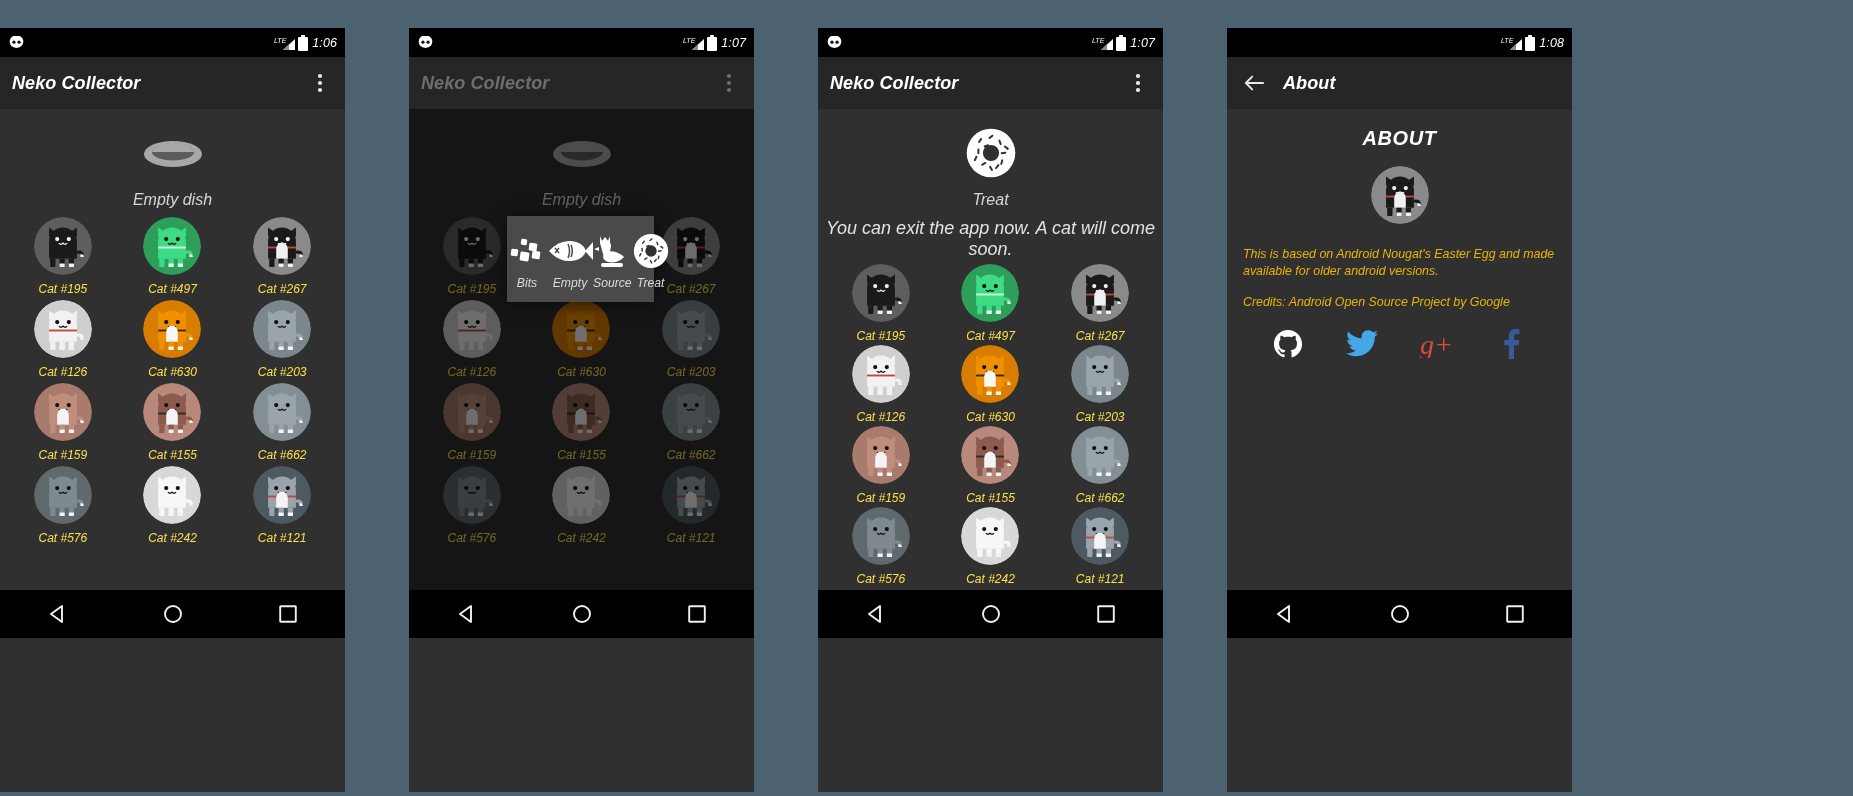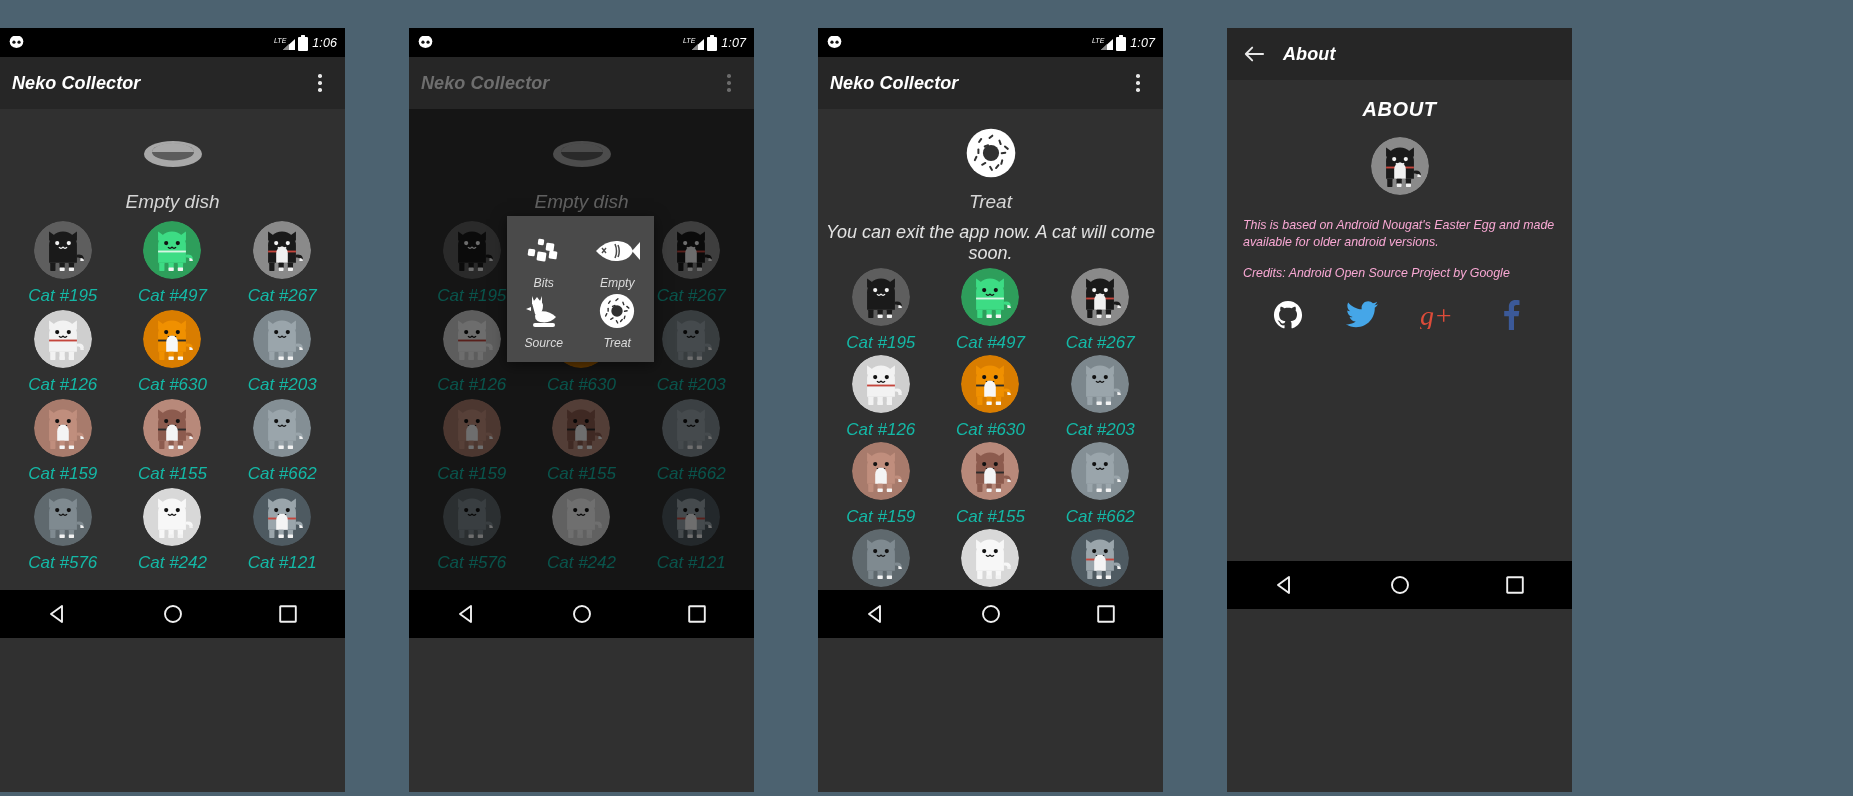--- a/index.html
+++ b/index.html
@@ -94,21 +94,21 @@
   .food-head {
     padding-top: 16px;
     text-align: center;
   }
   .food-icon-wrap {
     height: 56px;
     display: flex; align-items: center; justify-content: center;
   }
   .food-label {
     margin-top: 10px;
-    font-size: 19px;
+    font-size: 16px;
     color: #d6d6d6;
   }
   .food-sub {
     margin-top: 9px;
     font-size: 18px;
     color: #e2e2e2;
     padding: 0 6px;
   }
 
   
@@ -125,39 +125,39 @@
     align-items: center;
   }
   .avatar {
     width: 58px; height: 58px;
     border-radius: 50%;
     overflow: hidden;
     display: block;
   }
   .cell .name {
     margin-top: 7px;
-    font-size: 17px;
-    color: #14b8a6;
+    font-size: 12px;
+    color: #fde047;
     white-space: nowrap;
   }
 
   
   .dialog {
     position: absolute;
     z-index: 10;
     left: 98px;
     top: 188px;
     width: 147px;
     background: #4a4a4a;
     padding: 14px 0 12px 0;
     box-shadow: 0 3px 14px rgba(0,0,0,.5);
   }
   .dialog-grid {
     display: grid;
-    grid-template-columns: 1fr 1fr;
+    grid-template-columns: 1fr 1fr 1fr 1fr;
   }
   .dopt {
     display: flex;
     flex-direction: column;
     align-items: center;
     justify-content: flex-start;
   }
   .dopt-ico {
     height: 42px;
     display: flex; align-items: center; justify-content: center;
@@ -179,21 +179,21 @@
   }
   .about-avatar {
     margin: 16px auto 0 auto;
     width: 58px; height: 58px;
     border-radius: 50%;
     overflow: hidden;
     display: block;
   }
   .about-body { margin-top: 22px; }
   .about-p {
-    color: #f9a8d4;
+    color: #eab308;
     font-size: 12.4px;
     line-height: 16.5px;
     margin-bottom: 15px;
   }
   .socials {
     margin-top: 10px;
     display: flex;
     justify-content: space-around;
     align-items: center;
     padding: 0 8px;
@@ -1188,20 +1188,36 @@
           </svg>
         </div>
         <div class="navbtn">
           <svg width="18" height="18" viewBox="0 0 18 18">
             <rect x="1.2" y="1.2" width="15.6" height="15.6" fill="none" rx="0.5" stroke="#f0f0f0" stroke-width="1.9"></rect>
           </svg>
         </div>
       </div>
     </div>
     <div class="phone">
+      <div class="statusbar">
+        <div class="sb-left"></div>
+        <div class="sb-spacer"></div>
+        <div class="sb-right">
+          <span class="sig-icon"><svg width="22" height="15" viewBox="0 0 22 15">
+              <text x="0" y="7" fill="#fff" font-size="7" font-family="Liberation Sans, sans-serif">LTE</text>
+              <path d="M9,14 L21,14 L21,3 Z" fill="#fff"></path>
+              <path d="M9,14 L15,14 L15,8 Z" fill="#8a8a8a"></path>
+            </svg></span>
+          <span class="bat-icon"><svg width="10" height="16" viewBox="0 0 10 16">
+              <rect x="3" y="0" width="4" height="2" fill="#fff" rx="0.5"></rect>
+              <rect x="0" y="2" width="10" height="14" fill="#fff" rx="1"></rect>
+            </svg></span>
+          <span class="sb-time">1:08</span>
+        </div>
+      </div>
       <div class="appbar">
         <div class="appbar-back">
           <svg width="22" height="20" viewBox="0 0 24 22">
             <path d="M22,11 L3,11 M10,4 L3,11 L10,18" stroke="#e8e8e8" stroke-width="2.1" fill="none" stroke-linecap="round" stroke-linejoin="round"></path>
           </svg>
         </div>
         <div class="appbar-title">About</div>
       </div>
       <div class="content">
         <div class="about-wrap">

